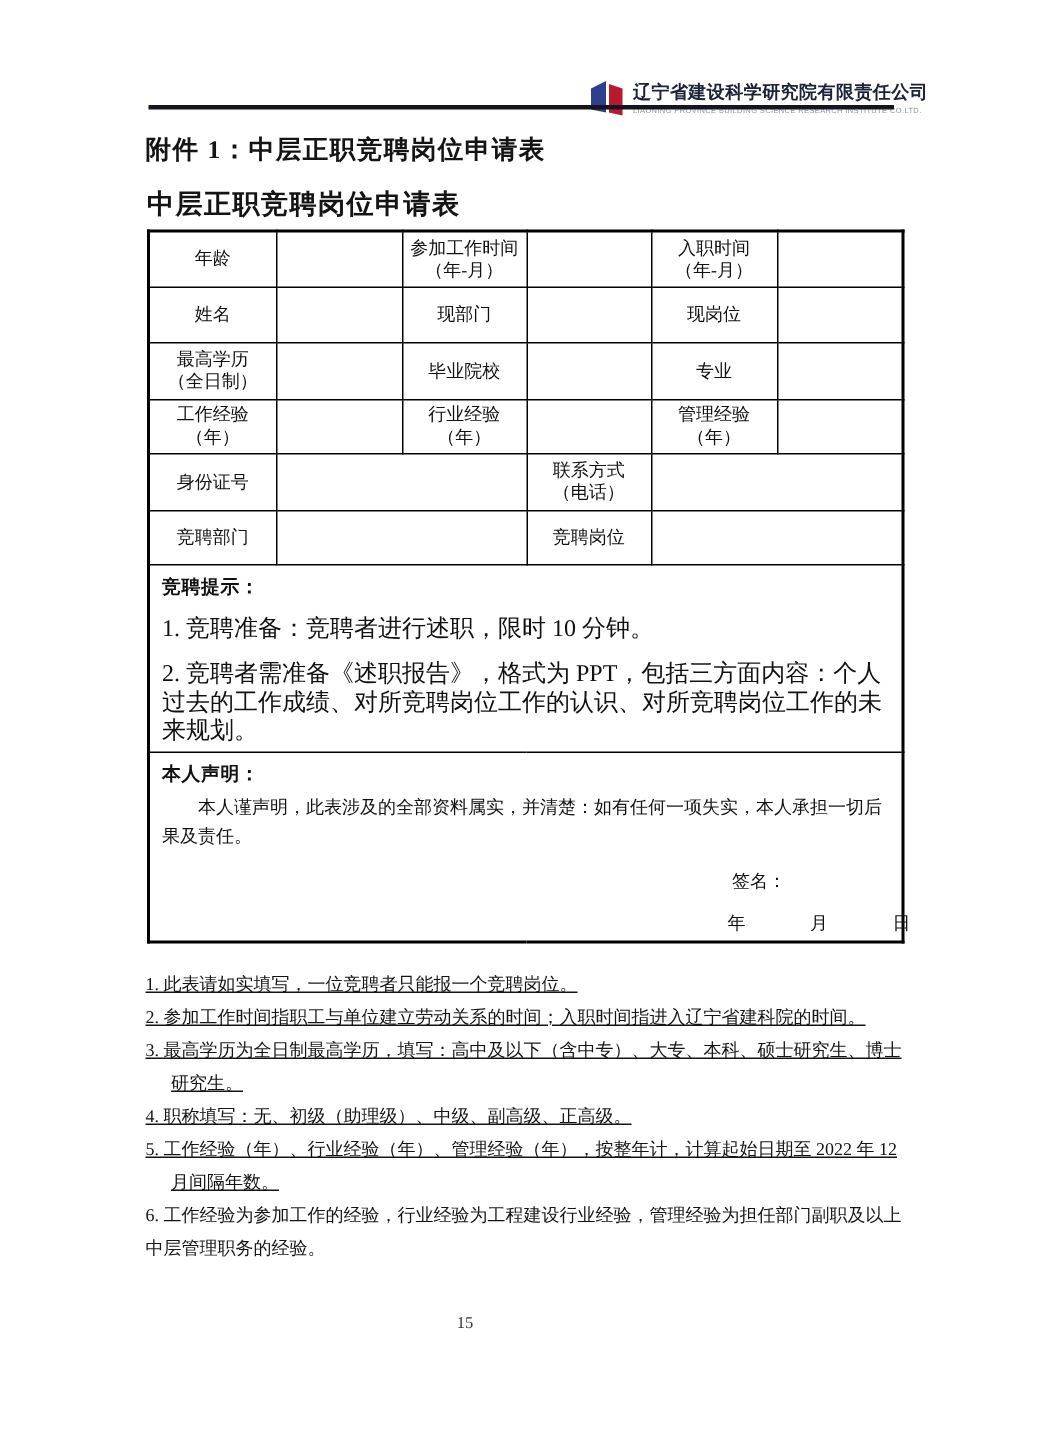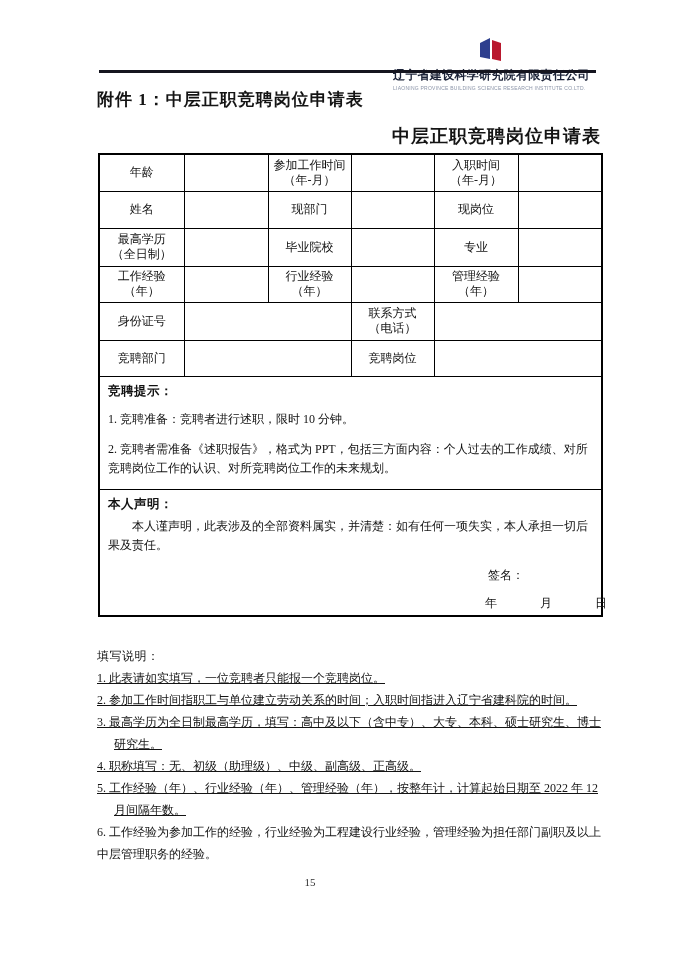--- a/index.html
+++ b/index.html
@@ -3,56 +3,56 @@
 <meta charset="utf-8">
 <style>
   * { margin:0; padding:0; box-sizing:border-box; }
   html,body { background:#ffffff; }
   .page {
     position:relative; width:700px; height:968px; background:#ffffff;
     font-family:"Liberation Serif","DejaVu Serif",serif; color:#141414;
     overflow:hidden;
   }
   
-  .letterhead { position:absolute; left:393px; top:36px; display:flex; align-items:center; gap:5px;flex-direction:column; }
+  .letterhead { position:absolute; left:393px; top:52px; display:flex; align-items:center; gap:5px; }
   .logo-mark { width:24px; height:26px; flex:0 0 auto; }
   .logo-texts { display:flex; flex-direction:column; }
   .company-cn {
     font-size:12px; font-weight:bold; color:#1c2338; letter-spacing:0.3px;
     font-family:"Liberation Sans","DejaVu Sans",sans-serif; white-space:nowrap;
   }
   .company-en {
     font-size:5px; color:#8b94a8; letter-spacing:0.25px; margin-top:1px;
     font-family:"Liberation Sans","DejaVu Sans",sans-serif; white-space:nowrap;
   }
   .header-rule { position:absolute; left:99px; top:70px; width:497px; height:3px; background:#15151f; }
   
   .attachment-heading {
     position:absolute; left:97px; top:88px; font-size:17px; font-weight:bold;
     letter-spacing:1px; white-space:nowrap;
   }
   .form-title {
-    position:absolute; left:98px; top:124px; width:503px; text-align:right;
+    position:absolute; left:98px; top:124px; width:503px; text-align:left;
     font-size:18px; font-weight:bold; letter-spacing:1px;
   }
   
   table.form-table {
     position:absolute; left:98px; top:153px; width:503px;
     border-collapse:collapse; table-layout:fixed;
     border:2px solid #000;
   }
   .form-table td {
     border:1px solid #000; font-size:12px; text-align:center;
     vertical-align:middle; padding:1px 2px; line-height:15px; color:#111;
   }
   .lbl { display:block; }
   
   td.section { text-align:left; vertical-align:top; padding:7px 8px 4px 8px; }
   .sec-heading { font-weight:bold; font-size:12.5px; letter-spacing:0.5px; }
-  .tip-item { margin-top:11px; line-height:19px; font-size:12px;font-family:Liberation Serif, serif; }
+  .tip-item { margin-top:11px; line-height:19px; font-size:16px;font-family:Liberation Serif, serif; }
   .decl-body { margin-top:5px; line-height:19px; font-size:12px; text-indent:2em; }
   .sign-row { margin-top:13px; padding-left:380px; font-size:12px; }
   .date-row { margin-top:13px; padding-left:377px; font-size:12px; display:flex; gap:43px; }
   
   .notes { position:absolute; left:97px; top:645px; width:512px; font-size:12px; line-height:22px; color:#141414; }
   .note-heading { letter-spacing:0.5px; }
   .note-item.hang { padding-left:17px; text-indent:-17px;text-decoration:underline; }
   
   .page-number { position:absolute; left:0; top:876px; width:620px; text-align:center; font-size:11px; color:#333; }
 </style>
@@ -158,21 +158,20 @@
           <span>年</span>
           <span>月</span>
           <span>日</span>
         </div>
       </td>
     </tr>
   </tbody>
     </table>
 
   <div class="notes">
-    <div class="note-heading">填写说明：</div>
     <div class="note-item hang">1. 此表请如实填写，一位竞聘者只能报一个竞聘岗位。</div>
     <div class="note-item hang">2. 参加工作时间指职工与单位建立劳动关系的时间；入职时间指进入辽宁省建科院的时间。</div>
     <div class="note-item hang">3. 最高学历为全日制最高学历，填写：高中及以下（含中专）、大专、本科、硕士研究生、博士研究生。</div>
     <div class="note-item hang">4. 职称填写：无、初级（助理级）、中级、副高级、正高级。</div>
     <div class="note-item hang">5. 工作经验（年）、行业经验（年）、管理经验（年），按整年计，计算起始日期至 2022 年 12 月间隔年数。</div>
     <div class="note-item">6. 工作经验为参加工作的经验，行业经验为工程建设行业经验，管理经验为担任部门副职及以上中层管理职务的经验。</div>
   </div>
 
   <div class="page-number">15</div>
 

